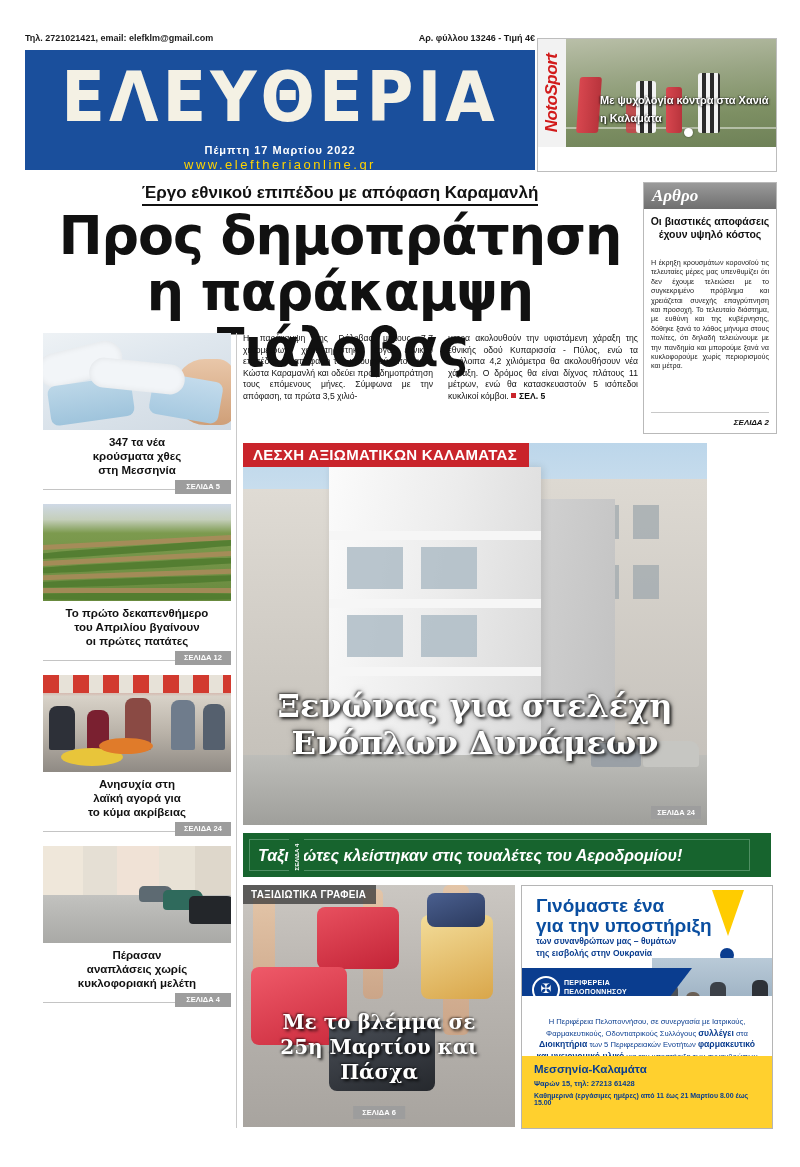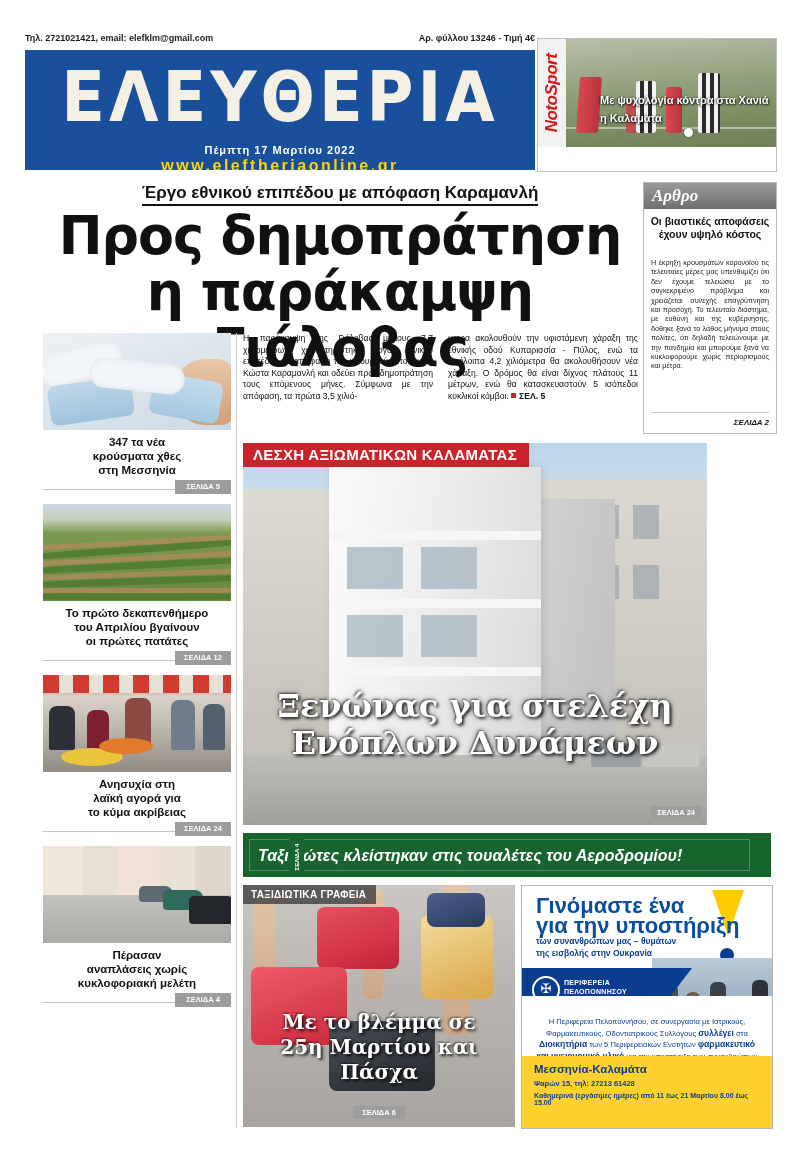--- a/index.html
+++ b/index.html
@@ -10,21 +10,21 @@
   .topline{position:absolute;left:25px;top:33px;width:510px;height:15px;font-size:9px;font-weight:bold;color:#1a1a1a;}
   .topline .left{position:absolute;left:0;top:0;}
   .topline .right{position:absolute;right:0;top:0;}
 
   
   .masthead{position:absolute;left:25px;top:50px;width:510px;height:120px;background:#1a4f9c;overflow:hidden;}
   .masthead .logo{position:absolute;left:0;right:0;top:8px;text-align:center;font-family:"DejaVu Sans",sans-serif;
       font-size:64px;font-weight:bold;color:#f4f1e4;letter-spacing:4px;line-height:78px;
       transform:scaleY(1.08);}
   .masthead .date{position:absolute;left:0;right:0;top:94px;text-align:center;font-size:11px;font-weight:bold;color:#ffffff;letter-spacing:1px;}
-  .masthead .site{position:absolute;left:0;right:0;top:107px;text-align:center;font-size:16px;font-weight:bold;color:#ffd400;letter-spacing:2.5px;}
+  .masthead .site{position:absolute;left:0;right:0;top:107px;text-align:center;font-size:13px;font-weight:normal;color:#ffd400;letter-spacing:2.5px;}
 
   
   .sportbox{position:absolute;left:537px;top:38px;width:238px;height:132px;border:1px solid #bdbdbd;background:#fff;overflow:hidden;}
   .sportbox .brand{position:absolute;left:0;top:0;width:28px;height:108px;background:#f2f2f2;border-right:1px solid #ddd;}
   .sportbox .brand span{position:absolute;left:-40px;top:44px;width:108px;text-align:center;
       transform:rotate(-90deg);font-size:17px;font-weight:bold;color:#d11a1a;font-style:italic;letter-spacing:-0.5px;}
   .sportbox .photo{position:absolute;left:28px;top:0;right:0;height:108px;overflow:hidden;
       background:linear-gradient(175deg,#b9bfa8 0%,#99a584 35%,#7d8f63 70%,#6e8157 100%);}
   .sportbox .photo .pitchline{position:absolute;left:0;right:0;bottom:18px;height:2px;background:rgba(255,255,255,.45);}
   .sportbox .pl{position:absolute;bottom:14px;border-radius:3px;}
@@ -136,21 +136,21 @@
   .botphoto .tag{position:absolute;left:0;top:0;background:rgba(60,60,60,.78);color:#fff;font-size:10px;font-weight:bold;padding:4px 10px 4px 8px;letter-spacing:.3px;}
   .botphoto .ov{position:absolute;left:0;right:0;bottom:42px;text-align:center;font-family:"DejaVu Serif",serif;font-size:20px;
       font-weight:bold;line-height:25px;color:#fff;text-shadow:2px 2px 3px rgba(0,0,0,.8),-1px -1px 2px rgba(0,0,0,.55);}
   .botphoto .pg{position:absolute;left:50%;transform:translateX(-50%);bottom:8px;background:#9d9d9d;color:#fff;font-size:7.5px;font-weight:bold;padding:2px 9px;}
 
   
   .ad{position:absolute;left:521px;top:885px;width:250px;height:242px;background:#fff;border:1px solid #b5b5b5;overflow:hidden;}
   .ad .top{position:absolute;left:0;top:0;right:0;height:110px;background:#ffffff;overflow:hidden;}
   .ad .tri{position:absolute;right:28px;top:4px;width:0;height:0;border-left:16px solid transparent;border-right:16px solid transparent;border-top:46px solid #ffcc00;}
   .ad .dot{position:absolute;right:38px;top:62px;width:14px;height:14px;border-radius:50%;background:#0a3d8f;}
-  .ad .h1{position:absolute;left:14px;top:10px;font-size:22px;font-weight:bold;color:#0a4ea0;line-height:20px;}
+  .ad .h1{position:absolute;left:14px;top:10px;font-size:19px;font-weight:bold;color:#0a4ea0;line-height:20px;}
   .ad .h2{position:absolute;left:14px;top:49px;right:60px;font-size:8.5px;font-weight:bold;color:#0a3d8f;line-height:12px;}
   .ad .photostrip{position:absolute;left:130px;top:72px;right:0;height:74px;overflow:hidden;
       background:linear-gradient(180deg,#b9cad8 0%,#9fb3c4 55%,#8a9aa6 100%);}
   .ad .photostrip .fig{position:absolute;bottom:6px;border-radius:6px 6px 2px 2px;background:#4a4f56;}
   .ad .blueband{position:absolute;left:0;top:82px;width:170px;height:40px;background:#0a3d8f;
       clip-path:polygon(0 0,100% 0,82% 100%,0 100%);}
   .ad .seal{position:absolute;left:10px;top:90px;width:24px;height:24px;border-radius:50%;border:2px solid #fff;color:#fff;
       font-size:13px;text-align:center;line-height:22px;}
   .ad .org{position:absolute;left:42px;top:92px;color:#fff;font-size:7px;font-weight:bold;line-height:9px;letter-spacing:.3px;}
   .ad .body{position:absolute;left:10px;right:10px;top:130px;font-size:7.6px;line-height:11.5px;color:#0a3d8f;text-align:center;}

